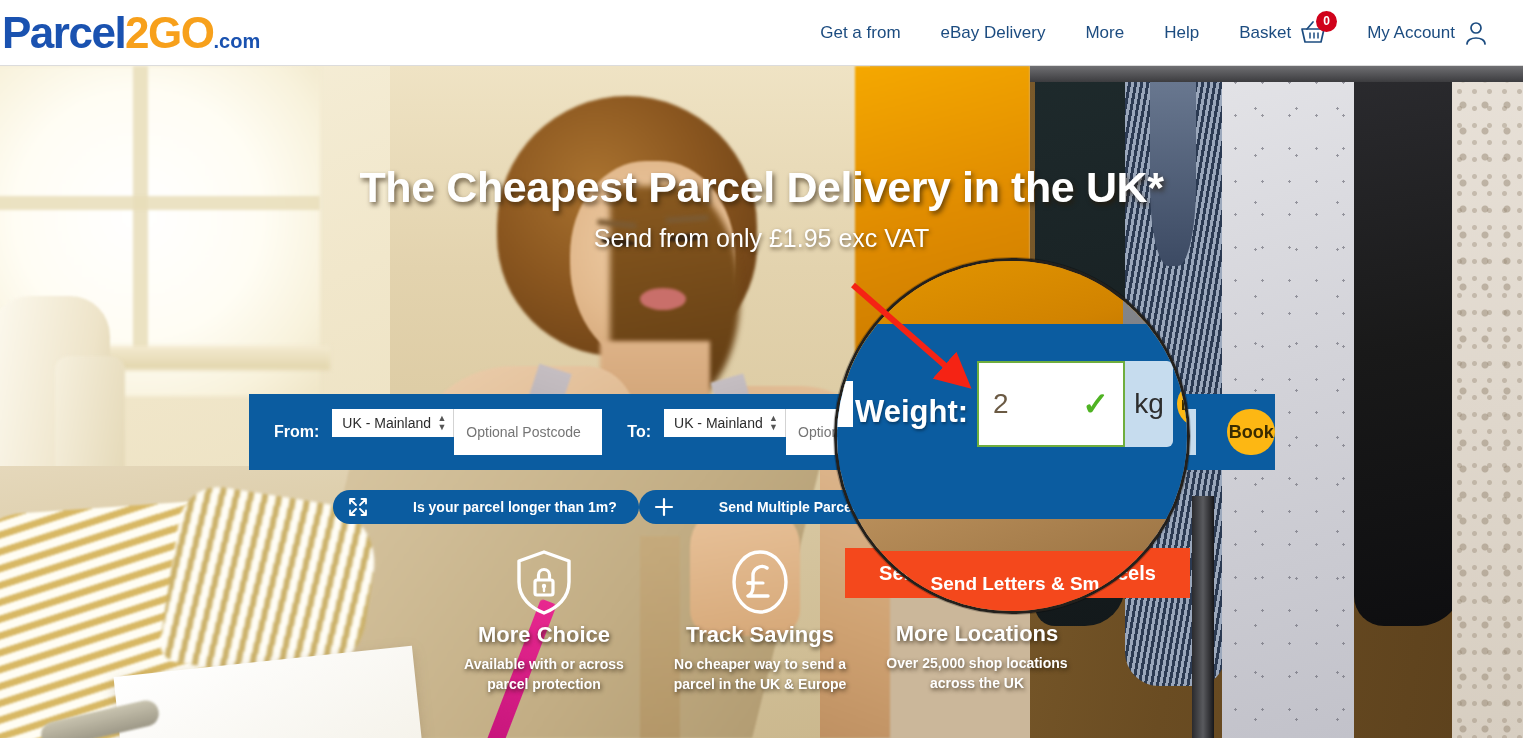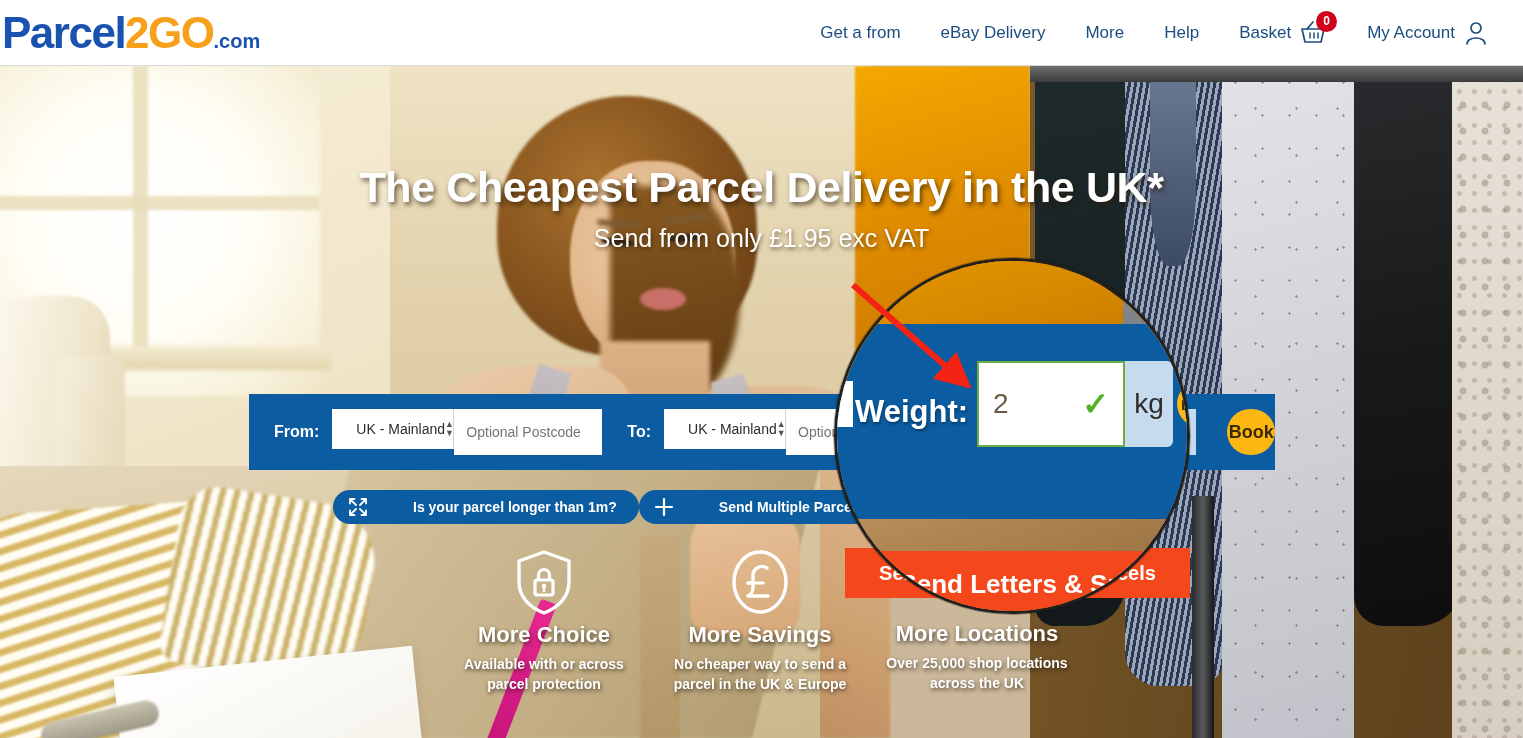--- a/index.html
+++ b/index.html
@@ -292,24 +292,24 @@
 
   
   #quote-bar {
     position:absolute; left:249px; top:394px; width:1026px; height:76px;
     background:#0b5ca0; z-index:12;
     display:flex; align-items:center; padding-left:25px; gap:13px;
   }
   .q-label { color:#fff; font-size:16px; font-weight:bold; white-space:nowrap; }
   .q-group { display:flex; height:46px; }
   .q-select {
-    width:122px; height:40px; background:#fff;
+    width:122px; height:28px; background:#fff;
     border:none; border-right:1px solid #d3d3d3;
     display:flex; align-items:center; justify-content:space-between;
-    padding:0 7px 0 24px; font-size:14px; color:#2c2c2c;
+    padding:0 7px 0 10px; font-size:14px; color:#2c2c2c;
     white-space:nowrap; cursor:pointer;
   }
   .q-select .spin { font-size:9px; line-height:9px; color:#555; text-align:center; }
   .q-input {
     width:148px; height:46px; background:#fff; border:none;
     padding:0 12px; font-size:14px; color:#8a8a8a;
     font-family:"Liberation Sans", sans-serif;
   }
   .q-weight-group { display:flex; height:46px; }
   .q-weight {
@@ -397,21 +397,21 @@
     background:linear-gradient(160deg,#b98f5b,#8e6738);
   }
   .mz-blue {
     position:absolute; left:0; top:63px; width:356px; height:195px;
     background:#0b5ca0;
   }
   .mz-orangebar {
     position:absolute; left:0; top:290px; width:356px; height:66px;
     background:#f4481c;
     display:flex; align-items:center; justify-content:center;
-    color:#fff; font-size:26px; font-weight:bold; white-space:nowrap;
+    color:#fff; font-size:19px; font-weight:bold; white-space:nowrap;
   }
   .mz-weight-label {
     position:absolute; left:18px; top:133px;
     color:#ffffff; font-size:31px; font-weight:bold;
     text-shadow:1px 2px 3px rgba(0,0,0,.35);
   }
   .mz-field {
     position:absolute; left:140px; top:100px; width:148px; height:86px;
     background:#ffffff; border:2px solid #6fae3e;
     display:flex; align-items:center; padding:0 14px;
@@ -632,21 +632,21 @@
 </div>
 
 <div class="feature" id="feature-2">
   <div class="f-icon">
     <svg width="62" height="68" viewBox="0 0 62 68">
       <ellipse cx="31" cy="34" rx="26" ry="30" fill="none" stroke="#fff" stroke-width="3.4"></ellipse>
       <path d="M38 20 a9 9 0 0 0 -14 8 v7 h-5 m5 0 v4 c0 5 -3 8 -5 9 h20" fill="none" stroke="#fff" stroke-width="3.4" stroke-linecap="round" stroke-linejoin="round"></path>
       <line x1="19" y1="35" x2="34" y2="35" stroke="#fff" stroke-width="3.2" stroke-linecap="round"></line>
     </svg>
   </div>
-  <div class="f-title">More Savings</div>
+  <div class="f-title">Track Savings</div>
   <div class="f-sub">No cheaper way to send a parcel in the UK &amp; Europe</div>
 </div>
 
 <div class="feature" id="feature-3">
   <div class="f-icon" style="visibility:hidden">
     <svg width="62" height="60" viewBox="0 0 62 60">
       <path d="M31 4 C20 4 12 12 12 23 C12 36 31 56 31 56 C31 56 50 36 50 23 C50 12 42 4 31 4 Z" fill="none" stroke="#fff" stroke-width="3.4"></path>
       <circle cx="31" cy="23" r="7" fill="none" stroke="#fff" stroke-width="3.2"></circle>
     </svg>
   </div>

